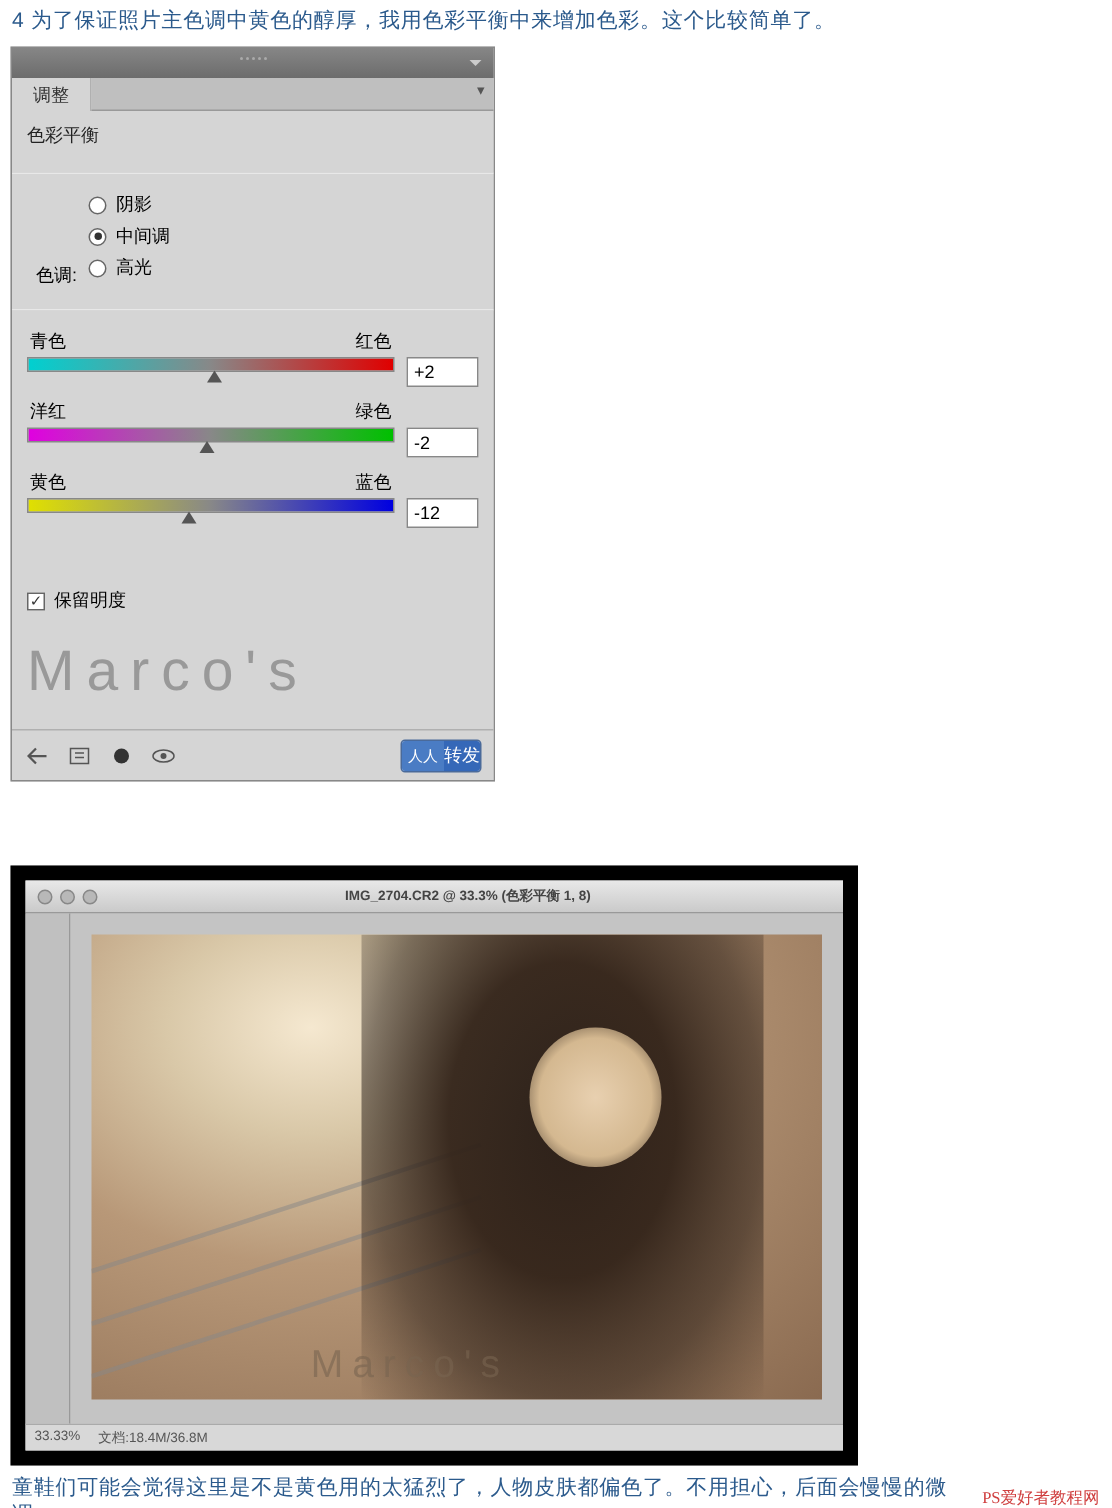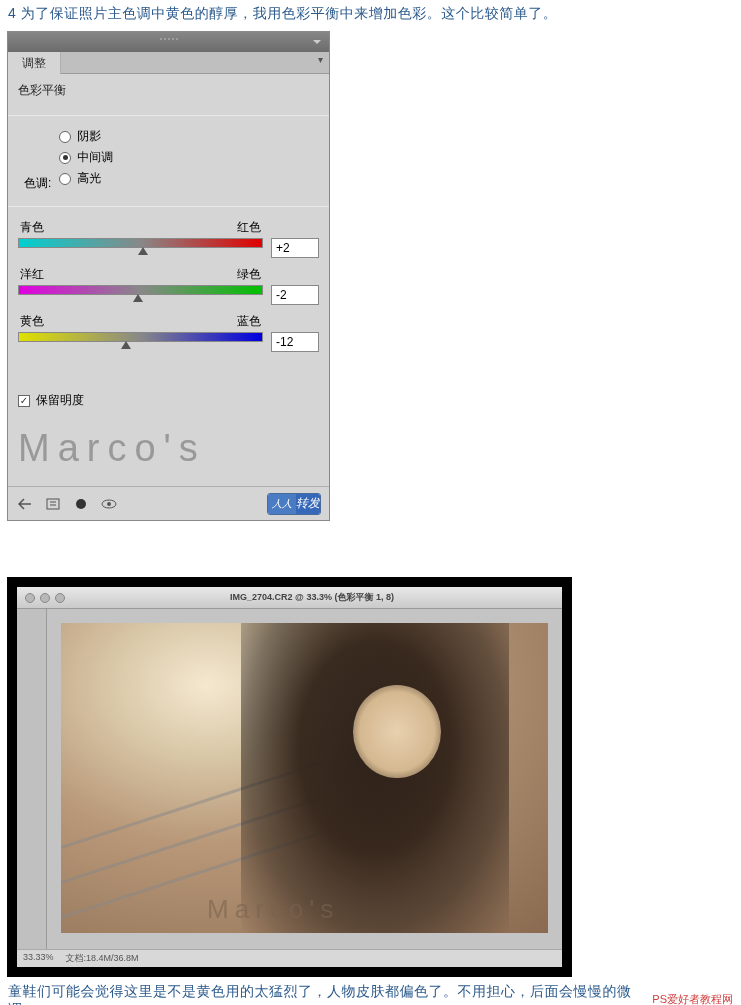--- a/index.html
+++ b/index.html
@@ -41,21 +41,21 @@
     .track.yell-blue { background: linear-gradient(to right, #e0e000, #888, #0000e0);}
     .thumb { position:absolute; top:100%; width:0; height:0; border-left:5px solid transparent; border-right:5px solid transparent; border-bottom:8px solid #555; transform:translateX(-50%);}
     .val-box { width:48px; height:20px; background:#fff; border:1px solid #888; font-size:12px; padding:2px 4px;}
     .spacer-col{width:48px;}
     
     .preserve-row { margin-top: 40px; font-size:12px; display:flex; align-items:center; gap:6px;}
     .chk { width:12px; height:12px; border:1px solid #666; background:#fff; display:inline-flex; align-items:center; justify-content:center; font-size:10px; color:#333;}
     
     .watermark { font-size: 38px; color:#999; font-weight:300; letter-spacing:8px; margin:18px 0 10px; font-family: "Segoe UI Light", sans-serif;}
     
-    .panel-footer { height:34px; background:#d5d5d5; border-top:1px solid #b0b0b0; display:flex; align-items:center; padding:0 8px; gap:10px;font-style:italic;}
+    .panel-footer { height:34px; background:#d5d5d5; border-top:1px solid #b0b0b0; display:flex; align-items:center; padding:0 8px; gap:10px;}
     .footer-ico { width:18px; height:16px; display:inline-flex; align-items:center; justify-content:center; color:#555;}
     .footer-spacer{flex:1;}
     .share-btn { display:flex; align-items:center; height:22px; border:1px solid #4a6a9a; border-radius:3px; overflow:hidden;}
     .share-ico { background:#4a7cc4; width:28px; height:100%; display:flex; align-items:center; justify-content:center; color:#fff; font-size:10px;}
     .share-txt { background:#3568b8; color:#fff; font-size:12px; padding:0 0; height:100%; display:flex; align-items:center;}
     
     .image-block { width:565px; margin:56px 7px 0; border:10px solid #000; background:#c4c4c4;}
     .win-chrome { height:22px; background: linear-gradient(#e8e8e8,#cacaca); display:flex; align-items:center; padding:0 8px; gap:5px; border-bottom:1px solid #999;font-weight:bold;}
     .traffic { width:10px; height:10px; border-radius:50%; background:#b8b8b8; border:1px solid #888;}
     .win-title { flex:1; text-align:center; font-size:9px; color:#444;}
@@ -69,21 +69,21 @@
     .rail-line { position:absolute; background:#888; height:3px; width:140%; transform-origin:left;}
     .rail-line.r1{bottom:10%; transform:rotate(-18deg);}
     .rail-line.r2{bottom:35%; transform:rotate(-18deg);}
     .rail-line.r3{bottom:60%; transform:rotate(-18deg);}
     .photo-mark { position:absolute; bottom:8px; left:30%; font-size:26px; color:rgba(120,100,80,0.6); letter-spacing:6px; font-weight:300;}
     .status-bar { height:18px; background:#d8d8d8; border-top:1px solid #aaa; font-size:9px; color:#555; padding:2px 6px; display:flex; gap:12px;}
     
     .outro-row { display:flex; align-items:flex-end; padding: 6px 8px;}
     .outro-text { color: #2b5a8c; font-size: 14px; letter-spacing:0.5px; flex:1;}
     .corner-mark { text-align:right; font-size:11px; line-height:1.2;}
-    .corner-mark .cn { color:#d04040;}
+    .corner-mark .cn { color:#d04040;font-family:Liberation Serif, serif;}
     .corner-mark .url { color:#6a4aa0;}
   </style>
 </head>
 <body>
 
 <div class="intro-text">
   <span class="intro-num">4</span>
   <span>为了保证照片主色调中黄色的醇厚，我用色彩平衡中来增加色彩。这个比较简单了。</span>
 </div>
 

